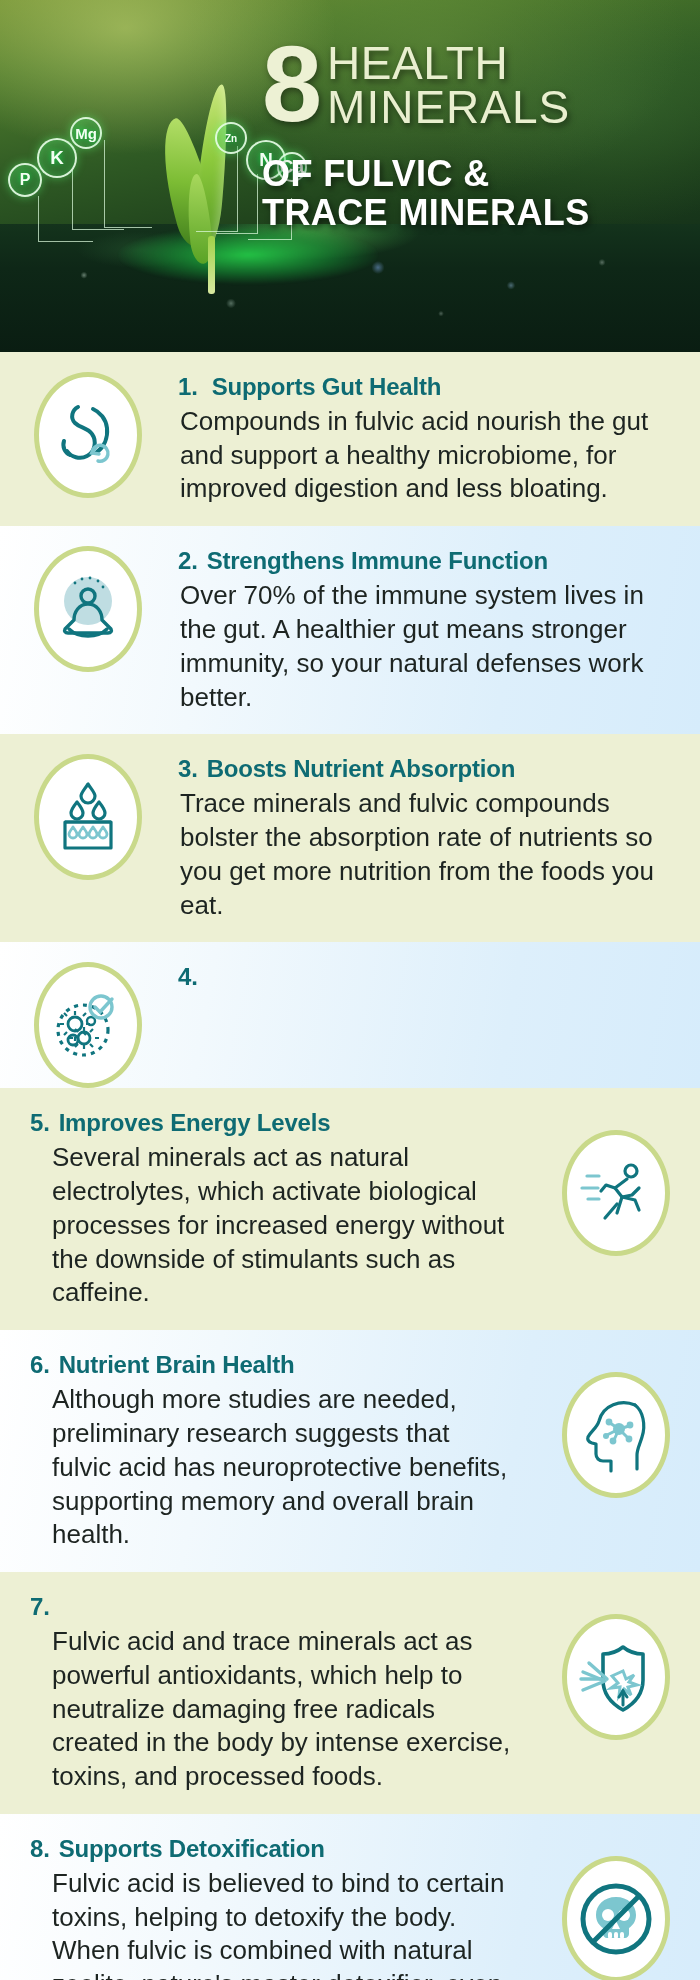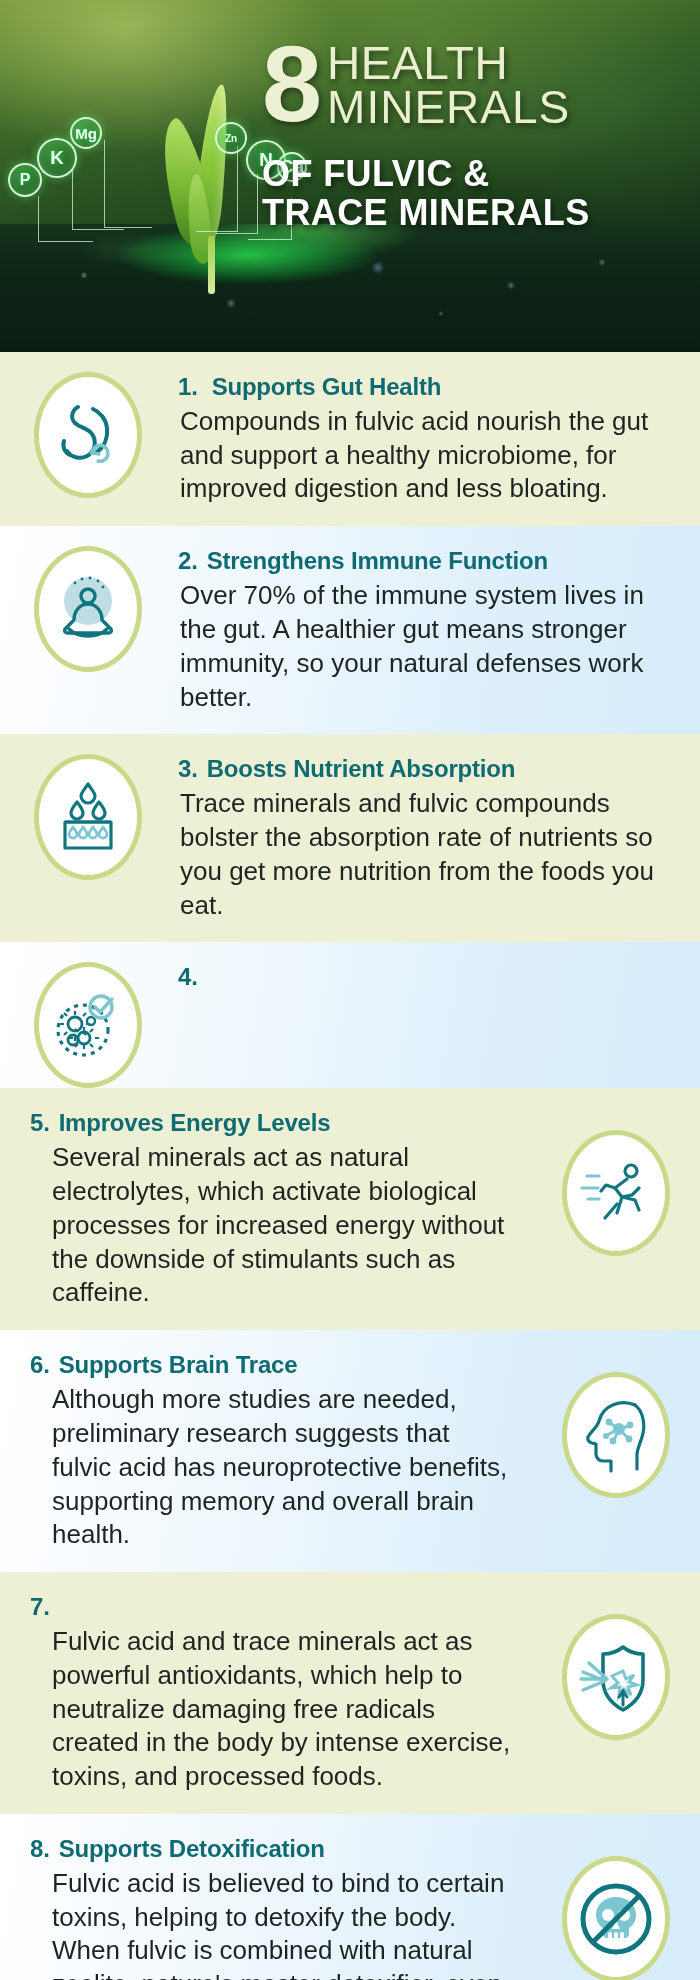--- a/index.html
+++ b/index.html
@@ -356,21 +356,21 @@
                 <path d="M9 41h11"></path>
               </g>
             </svg>
           </div>
         </div>
       </div>
       <div class="row blue icon-right r6">
         <div class="text-cell">
           <div class="b-title">
             <span class="b-num">6.</span>
-            <span>Supports Brain Trace</span>
+            <span>Nutrient Brain Health</span>
           </div>
           <div class="b-body">Although more studies are needed, preliminary research suggests that fulvic acid has neuroprotective benefits, supporting memory and overall brain health.</div>
         </div>
         <div class="icon-cell right">
           <div class="badge">
             <svg width="74" height="76" viewBox="0 0 74 76">
      <g fill="none" stroke="#10757f" stroke-width="3.2" stroke-linecap="round" stroke-linejoin="round">
        <path d="M56 8C42 2 24 8 20 24c-2 7-8 10-11 16-1 3 1 5 4 6l4 1v10c0 4 3 7 7 7h8v10"></path>
        <path d="M56 8c8 6 11 20 7 32-2 7-5 12-5 18v14"></path>
               </g>

